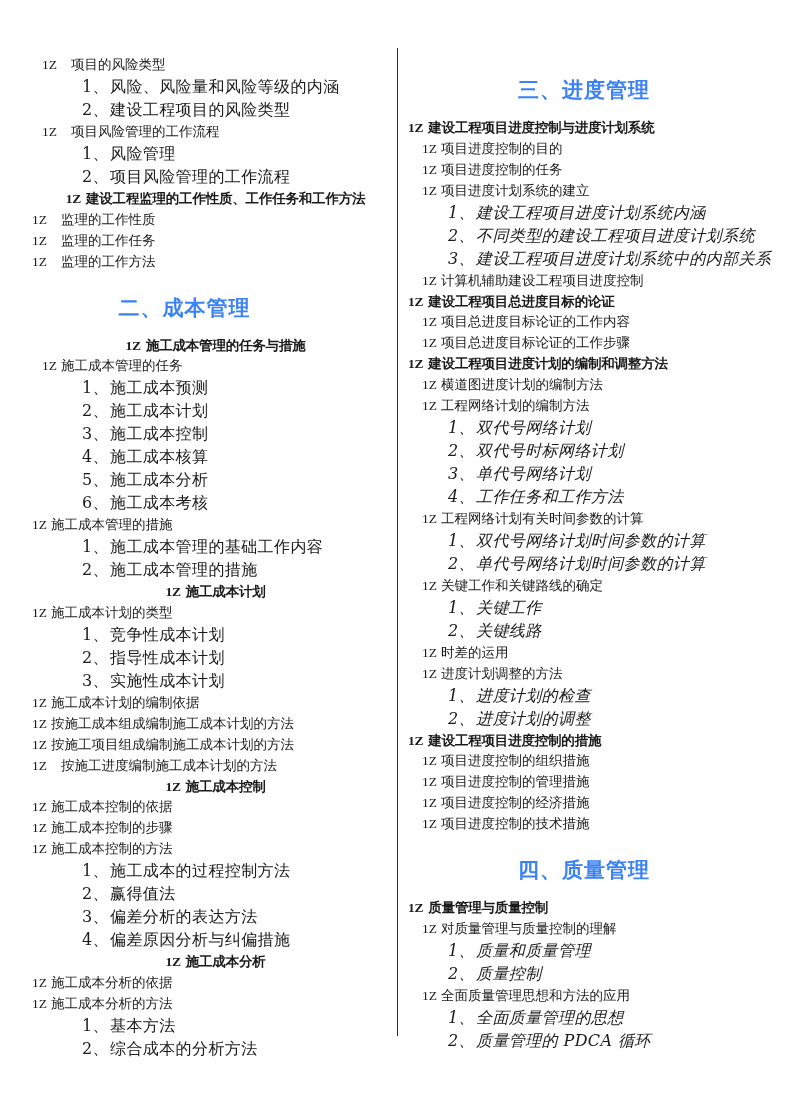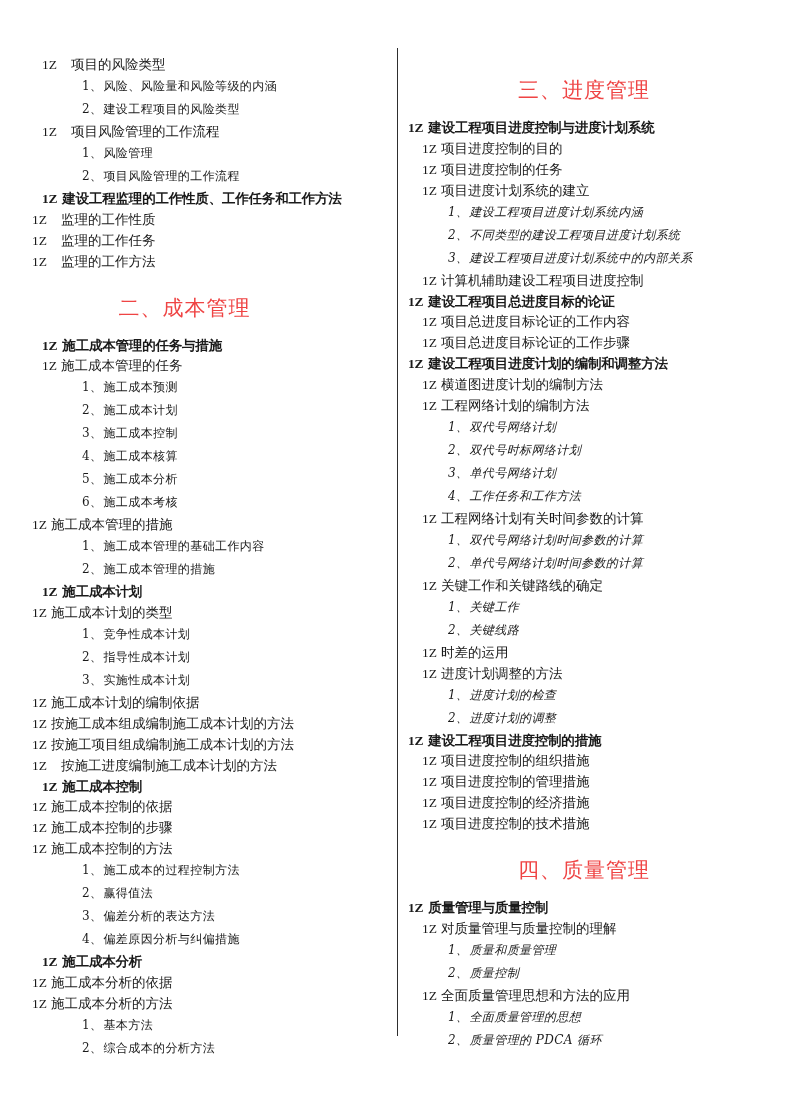--- a/index.html
+++ b/index.html
@@ -46,37 +46,37 @@
   
   .line {
     white-space: nowrap;
     line-height: 1.0;
   }
 
   
   .part-heading {
     text-align: center;
     font-family: "Liberation Serif", "DejaVu Serif", serif;
-    font-weight: normal;
+    font-weight: bold;
     font-size: 21px;
     letter-spacing: 1px;
     margin: 26px 0 20px 0;
-    color: #ef4444;
+    color: #3b82f6;
   }
   #left-column .part-heading  { padding-right: 28px; }
   #right-column .part-heading { padding-right: 22px; }
 
   
   .lvl1 {
     font-weight: bold;
     font-size: 13.5px;
     letter-spacing: -0.2px;
     margin: 4px 8px 3px 0;
   }
-  #left-column  .lvl1 { padding-left: 42px; }
+  #left-column  .lvl1 { padding-left: 42px; text-align: center; }
   #right-column .lvl1 { padding-left: 10px; }
 
   .lvl1 .code { margin-right: 5px; }
 
   
   .lvl2 {
     font-size: 13.5px;
     line-height: 21px;
     height: 21px;
   }
@@ -85,21 +85,21 @@
 
   
   .lvl2.flush { padding-left: 42px !important; }
 
   .lvl2 .code { margin-right: 4px; }
   .lvl2.wide-gap .code { margin-right: 14px; }
 
   
   .lvl3 {
     font-family: "DejaVu Serif", "Liberation Serif", serif;
-    font-size: 12px;
+    font-size: 16px;
     line-height: 23px;
     height: 23px;
     letter-spacing: 0.4px;
   }
   #left-column  .lvl3 { padding-left: 82px; }
   #right-column .lvl3 { padding-left: 50px; font-style: italic; }
 
   .lvl3 .num { margin-right: 1px; }
 </style>
 </head>

